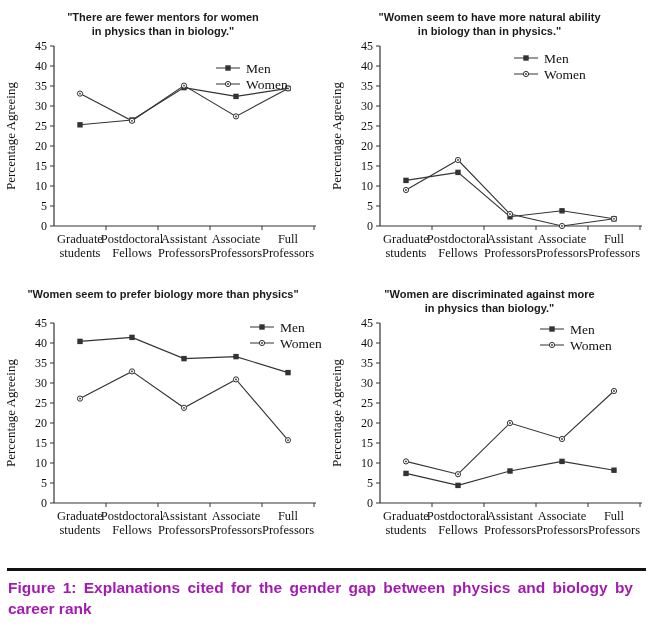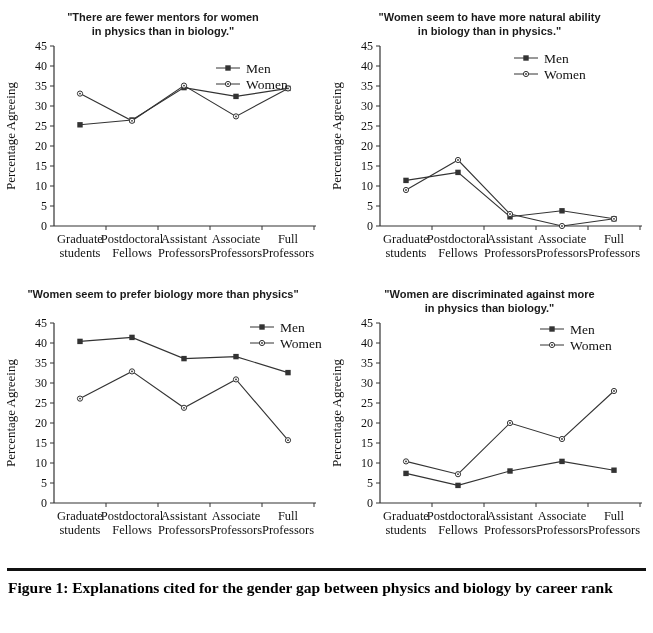--- a/index.html
+++ b/index.html
@@ -32,25 +32,25 @@
   svg .cat{font:12.5px "Liberation Serif",serif;fill:#111;}
   svg .ylab{font:13px "Liberation Serif",serif;fill:#111;}
   svg .leg{font:13.5px "Liberation Serif",serif;fill:#111;}
   .rule{
     border:none;
     border-top:3px solid #111;
     margin:2px 7px 0 7px;
   }
   .caption{
     margin:7px 20px 0 8px;
-    font-family:Liberation Serif, serif;
+    font-family:Liberation Sans, sans-serif;
     font-weight:bold;
     font-size:15.5px;
     line-height:1.35;
-    color:#000000;
+    color:#a21caf;
     text-align:justify;
     text-align-last:left;
   }
 </style>
 </head>
 <body>
 
 <div class="page">
   <div class="charts">
 

